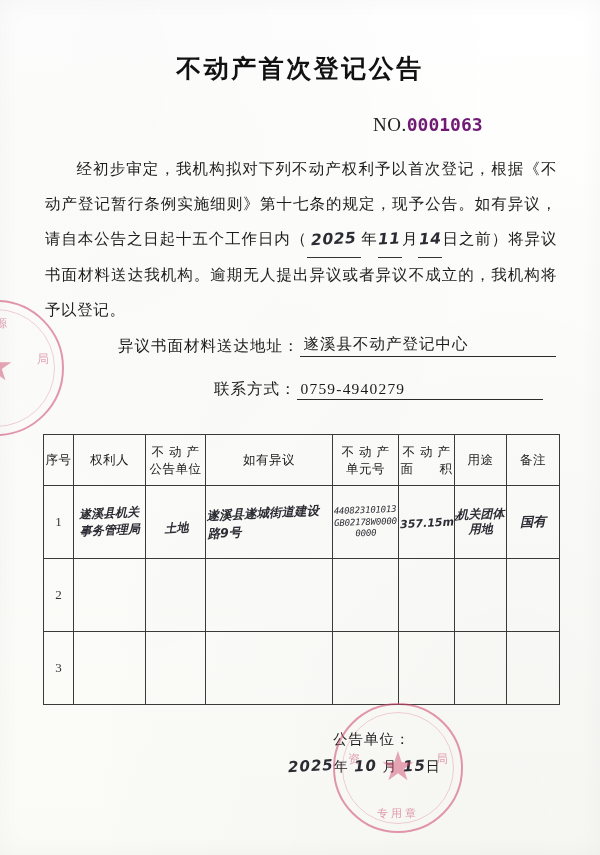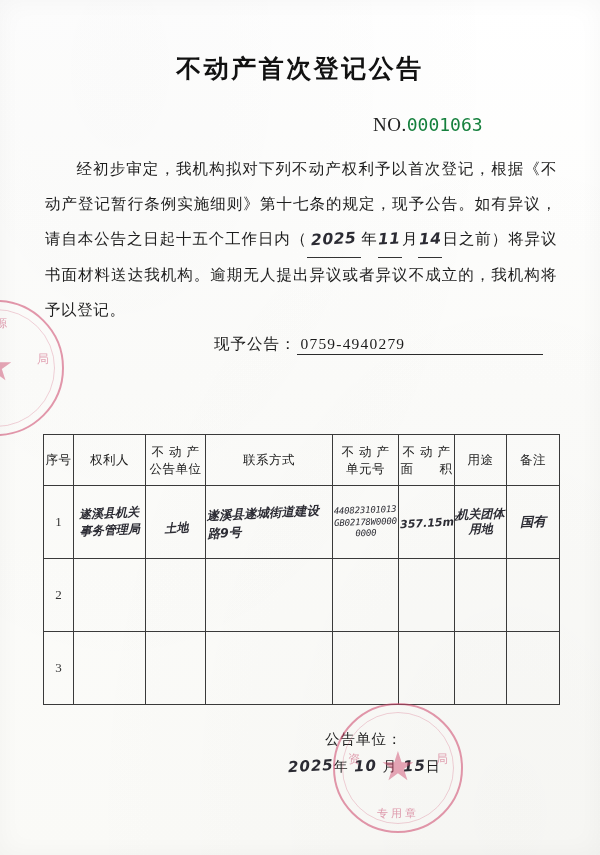--- a/index.html
+++ b/index.html
@@ -53,25 +53,25 @@
     position: absolute;
     top: 114px;
     left: 373px;
     font-size: 19px;
     letter-spacing: 0.5px;
     font-family: "Liberation Serif", "DejaVu Serif", serif;
     color: #222;
     white-space: nowrap;
   }
   .serial-line .serial-digits {
-    color: #15803d;
+    color: #701a75;
     font-family: "DejaVu Sans Mono", "Liberation Mono", monospace;
     font-size: 18px;
     letter-spacing: 0px;
-    font-weight: normal;
+    font-weight: bold;
   }
 
   .body-text {
     position: absolute;
     top: 152px;
     left: 45px;
     width: 512px;
     font-size: 15.5px;
     line-height: 35px;
     text-align: justify;
@@ -203,21 +203,21 @@
     transform: rotate(-3deg);
   }
   .hw-area sup { font-size: 7px; }
   .hw-use { font-size: 12px; line-height: 15px; transform: rotate(-1.5deg); }
   .hw-note { font-size: 13px; transform: rotate(-2deg); }
 
   
   .footer-block {
     position: absolute;
     top: 730px;
-    left: 325px;
+    left: 333px;
     font-size: 14.5px;
     letter-spacing: 1px;
     color: #1d1d1d;
     text-align: right;
   }
   .issuer-row { white-space: nowrap; }
   .footer-date {
     position: absolute;
     top: 757px;
     left: 288px;
@@ -308,22 +308,26 @@
 
   <div class="serial-line">
     <span>NO.</span><span class="serial-digits">0001063</span>
   </div>
 
   <div class="body-text">
     <span class="indent"></span><span>经初步审定，我机构拟对下列不动产权利予以首次登记，根据《不动产登记暂行条例实施细则》第十七条的规定，现予公告。如有异议，请自本公告之日起十五个工作日内（</span><span class="fill-slot slot-year"><span class="hw">2025</span></span><span>年</span><span class="fill-slot slot-month"><span class="hw">11</span></span><span>月</span><span class="fill-slot slot-day"><span class="hw">14</span></span><span>日之前</span><span>）将异议书面材料送达我机构。逾期无人提出异议或者异议不成立的，我机构将予以登记。</span>
   </div>
 
   <div class="addr-block">
+    <div class="addr-row">
+      <span class="addr-label">异议书面材料送达地址：</span>
+      <span class="addr-value">遂溪县不动产登记中心</span>
+    </div>
     <div class="addr-row contact-row">
-      <span class="addr-label">现予公告：</span>
+      <span class="addr-label">联系方式：</span>
       <span class="addr-value">0759-4940279</span>
     </div>
   </div>
 
   <table class="reg-table">
     <colgroup>
       <col class="col-idx">
         <col class="col-owner">
         <col class="col-type">
         <col class="col-loc">
@@ -338,21 +342,21 @@
           <div>序号</div>
         </th>
         <th>
           <div>权利人</div>
         </th>
         <th class="th-two-line">
           <div>不 动 产</div>
           <div>公告单位</div>
         </th>
         <th>
-          <div>联系方式</div>
+          <div>如有异议</div>
         </th>
         <th class="th-two-line">
           <div>不 动 产</div>
           <div>单元号</div>
         </th>
         <th class="th-two-line">
           <div>不 动 产</div>
           <div>面　　积</div>
         </th>
         <th>

